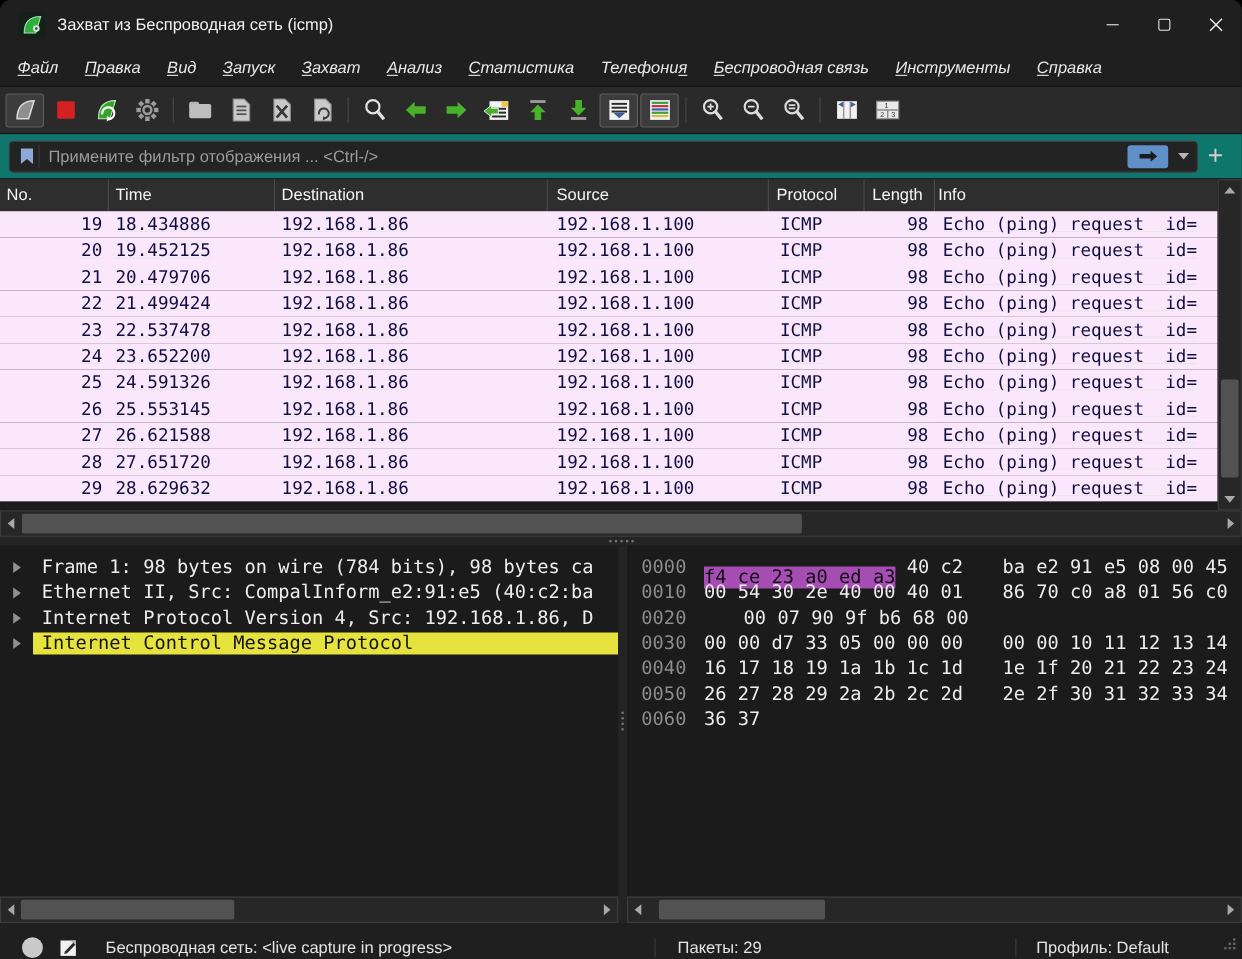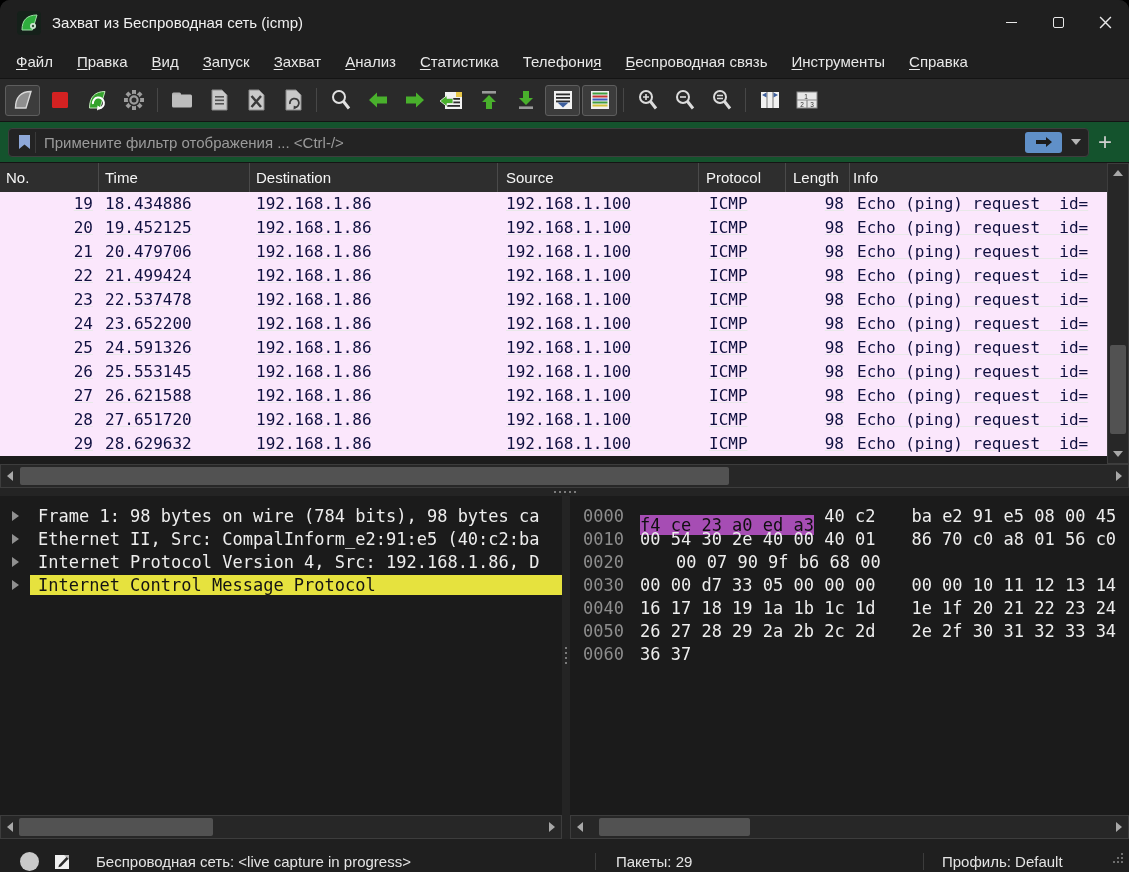--- a/index.html
+++ b/index.html
@@ -12,31 +12,31 @@
   }
   
   .titlebar{height:45px;display:flex;align-items:center;background:#1f1f1f;flex:0 0 auto;}
   .app-icon{width:26px;height:26px;margin:0 10px 0 16px;display:flex;align-items:center;justify-content:center;}
   .title{font-size:15px;color:#f0f0f0;}
   .win-controls{margin-left:auto;display:flex;height:100%;}
   .win-btn{width:47px;height:100%;display:flex;align-items:center;justify-content:center;}
   .glyph-min{width:11px;border-top:1.5px solid #e8e8e8;}
   .glyph-max{width:11px;height:11px;border:1.5px solid #e8e8e8;border-radius:2px;}
   
-  .menubar{height:33px;display:flex;align-items:center;padding-left:4px;background:#1f1f1f;flex:0 0 auto;font-size:15px;}
+  .menubar{height:33px;display:flex;align-items:center;padding-left:4px;background:#1f1f1f;flex:0 0 auto;font-size:15px;font-style:italic;}
   .menu-item{padding:4px 12px;color:#e8e8e8;white-space:nowrap;}
   .menu-item .accel{text-decoration:underline;text-underline-offset:2px;}
   
   .toolbar{height:44px;background:#2a2a2a;border-top:1px solid #141414;border-bottom:1px solid #141414;
     display:flex;align-items:center;padding-left:4px;flex:0 0 auto;}
   .tb-btn{width:35px;height:31px;display:flex;align-items:center;justify-content:center;margin:0 1px;border:1px solid transparent;border-radius:3px;}
   .tb-btn.active{background:#3c3c3c;border-color:#5e5e5e;}
   .tb-sep{width:1px;height:24px;background:#474747;margin:0 5px;}
   
-  .filterbar{height:41px;background:#14532d;display:flex;align-items:center;padding:0 8px;flex:0 0 auto;border-bottom:1px solid #141414;}
+  .filterbar{height:41px;background:#0f766e;display:flex;align-items:center;padding:0 8px;flex:0 0 auto;border-bottom:1px solid #141414;}
   .filter-input{flex:1;height:29px;background:#232323;border:1px solid #3e3e3e;border-radius:4px;display:flex;align-items:center;padding:0 4px 0 5px;}
   .filter-bm{width:22px;height:21px;display:flex;align-items:center;justify-content:center;border-right:1px solid #3a3a3a;margin-right:8px;}
   .filter-ph{color:#9b9b9b;font-size:15px;flex:1;white-space:nowrap;overflow:hidden;}
   .filter-apply{width:37px;height:21px;background:#6090c8;border-radius:3px;display:flex;align-items:center;justify-content:center;margin-right:6px;}
   .filter-caret{width:16px;display:flex;align-items:center;justify-content:center;}
   .tri-down-s{width:0;height:0;border-left:5px solid transparent;border-right:5px solid transparent;border-top:6px solid #b5b5b5;}
   .filter-plus{width:32px;text-align:center;font-size:24px;color:#cfcfcf;line-height:24px;}
   
   .plist{flex:0 0 325px;position:relative;background:#1c1c1c;padding-right:22px;display:flex;flex-direction:column;}
   .pgrid{display:grid;grid-template-columns:99px 151px 248px 201px 87px 64px minmax(0,1fr);}

